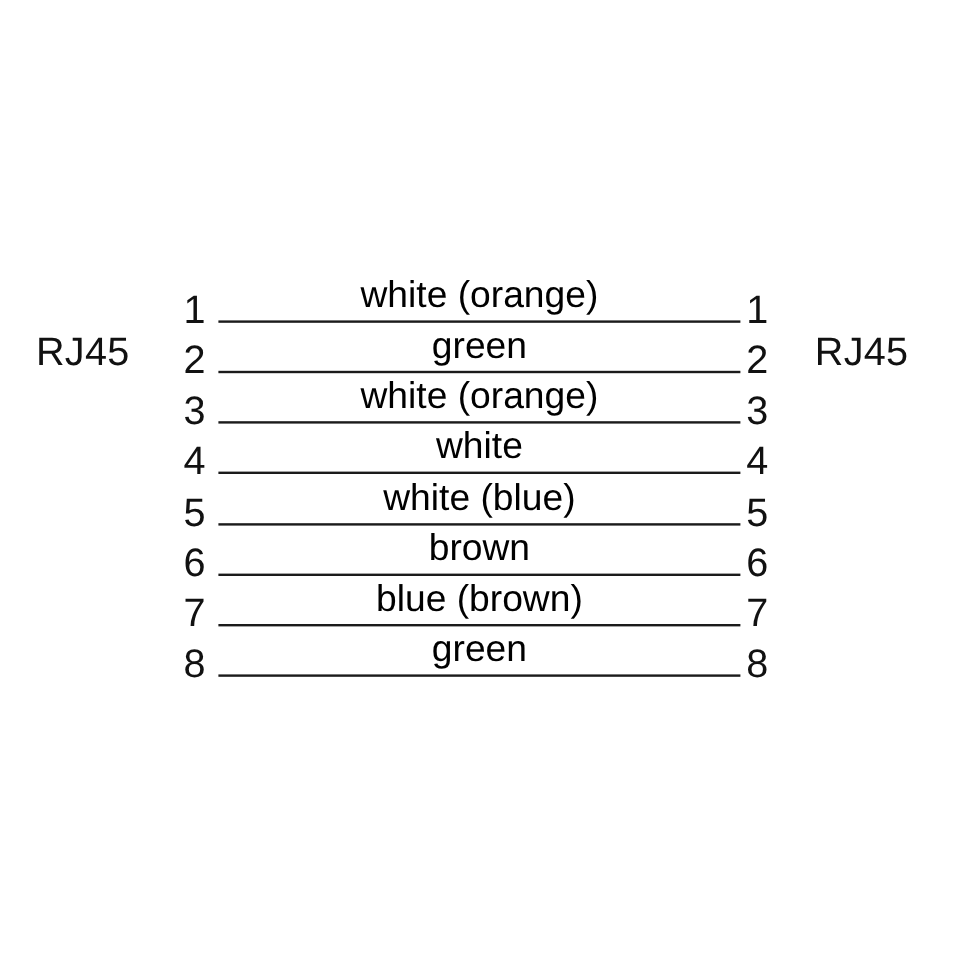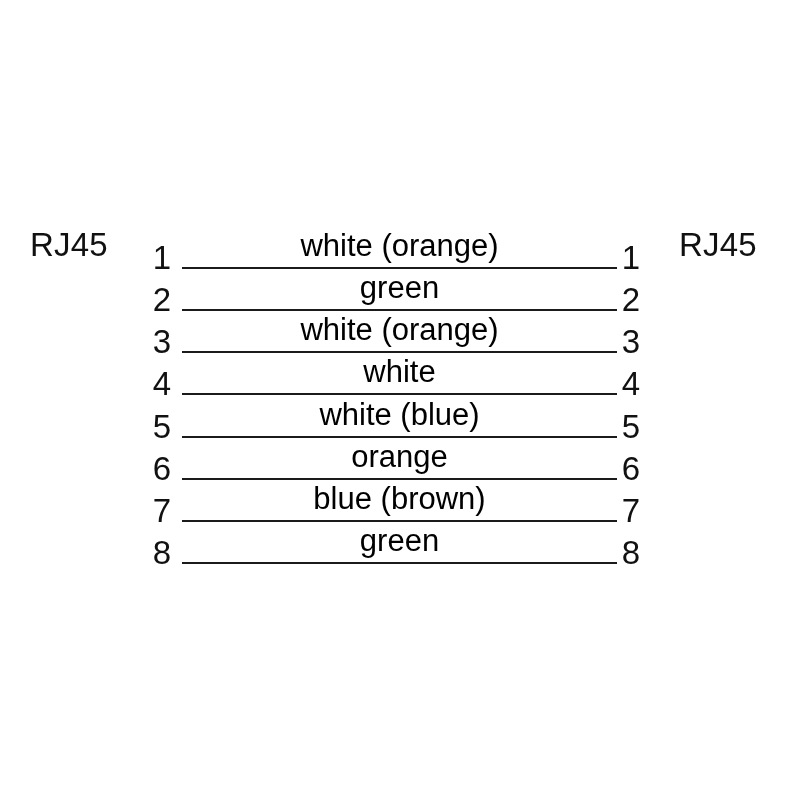--- a/index.html
+++ b/index.html
@@ -24,20 +24,21 @@
   }
 
   
   .connector-label {
     position: absolute;
     font-size: 33px;
     line-height: 1;
     color: #111111;
     white-space: nowrap;
     letter-spacing: 0.2px;
+    margin-top: 48px;
   }
   #connector-left {
     left: 30px;
     top: 228px;
   }
   #connector-right {
     left: 679px;
     top: 228px;
   }
 
@@ -121,21 +122,21 @@
 
   <div class="wire-row" style="top:437px;">
     <span class="pin-number pin-left">5</span>
     <span class="wire-label">white (blue)</span>
     <span class="wire-line"></span>
     <span class="pin-number pin-right">5</span>
   </div>
 
   <div class="wire-row" style="top:479px;">
     <span class="pin-number pin-left">6</span>
-    <span class="wire-label">orange</span>
+    <span class="wire-label">brown</span>
     <span class="wire-line"></span>
     <span class="pin-number pin-right">6</span>
   </div>
 
   <div class="wire-row" style="top:521px;">
     <span class="pin-number pin-left">7</span>
     <span class="wire-label">blue (brown)</span>
     <span class="wire-line"></span>
     <span class="pin-number pin-right">7</span>
   </div>

